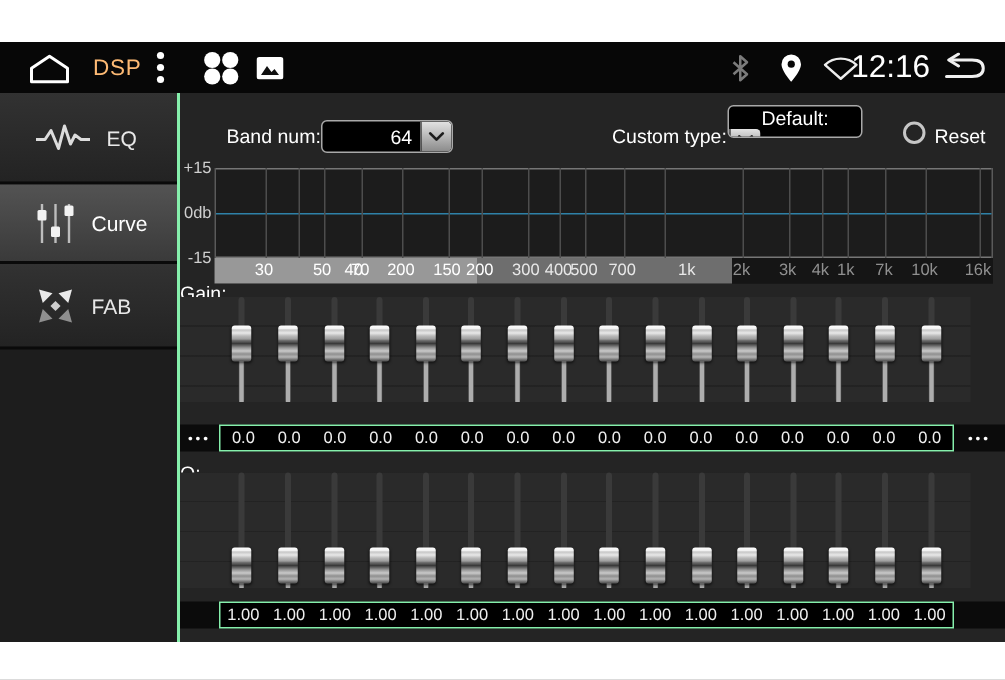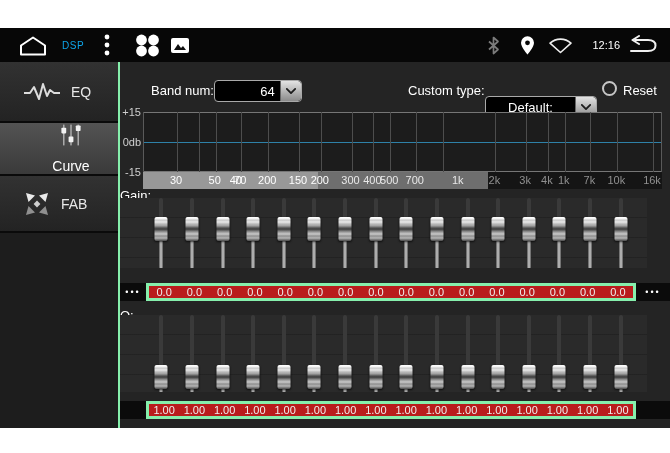--- a/index.html
+++ b/index.html
@@ -3,28 +3,28 @@
 <meta charset="utf-8">
 <style>
   html,body{margin:0;padding:0;background:#fff;}
   *{box-sizing:border-box;font-family:"Liberation Sans",sans-serif;}
   .frame{position:relative;width:670px;height:453px;background:#fff;overflow:hidden;}
   .app{position:absolute;left:0;top:28px;width:670px;height:400px;background:#242424;overflow:hidden;}
 
   
   .topbar{position:absolute;left:0;top:0;width:670px;height:34px;background:#070707;}
   .tb-item{position:absolute;top:0;height:34px;display:flex;align-items:center;}
-  .tb-title{color:#0ea5e9;font-size:10px;letter-spacing:.5px;}
-  .tb-time{color:#fff;font-size:11px;}
+  .tb-title{color:#fdba74;font-size:15px;letter-spacing:.5px;}
+  .tb-time{color:#fff;font-size:21px;}
 
   
   .sidebar{position:absolute;left:0;top:34px;width:120px;height:366px;background:#1d1d1d;border-right:2px solid #86efac;}
   .sb-item{position:relative;width:100%;display:flex;align-items:center;padding-left:24px;gap:11px;
            background:linear-gradient(180deg,#323232,#232323);border-bottom:2px solid #0a0a0a;cursor:pointer;}
-  .sb-item.selected{background:linear-gradient(180deg,#535353,#3a3a3a);flex-direction:column;}
+  .sb-item.selected{background:linear-gradient(180deg,#535353,#3a3a3a);}
   .sb-label{color:#e8e8e8;font-size:14px;}
   .sb-item.selected .sb-label{color:#fff;}
 
   
   .main{position:absolute;left:120px;top:34px;width:550px;height:366px;background:#242424;}
   .ctl-label{position:absolute;color:#fff;font-size:13px;}
   .dropdown{position:absolute;height:22px;background:#000;border:1px solid #a9a9a9;border-radius:4px;
             display:flex;align-items:stretch;overflow:hidden;cursor:pointer;}
   .dd-value{flex:1;color:#fff;font-size:13px;display:flex;align-items:center;justify-content:center;}
   .dd-btn{width:21px;background:linear-gradient(180deg,#e3e3e3,#8b8b8b);border-left:1px solid #666;
@@ -55,21 +55,21 @@
   .track-light{position:absolute;left:50%;transform:translateX(-50%);width:3px;background:#adadad;}
   .thumb{position:absolute;left:50%;transform:translateX(-50%);width:13px;height:24px;border-radius:2px;
          box-shadow:0 1px 2px rgba(0,0,0,.65);
          background:linear-gradient(180deg,#ffffff 0px,#f2f2f2 2px,#c7c7c7 3px,#e8e8e8 5px,#b9b9b9 7px,
                     #9e9e9e 9px,#6f6f6f 10px,#3a3a3a 12px,#585858 13px,#9a9a9a 15px,#c9c9c9 17px,
                     #8f8f8f 19px,#b5b5b5 21px,#6a6a6a 23px,#4a4a4a 24px);}
   .gain-zone .thumb{top:19px;} .gain-zone .track-light{top:41px;bottom:0;}
   .q-zone .thumb{top:50px;}   .q-zone .track-light{top:72px;bottom:0;}
 
   
-  .vrow-strip{position:absolute;left:26px;width:490px;height:18px;background:#b91c1c;border:3px solid #86efac;display:flex;}
+  .vrow-strip{position:absolute;left:26px;width:490px;height:18px;background:#000000;border:1px solid #86efac;display:flex;}
   .vcell{flex:1;display:flex;align-items:center;justify-content:center;color:#efefef;font-size:11px;}
   .dots-btn{position:absolute;height:18px;background:#0b0b0b;color:#fff;font-size:9px;letter-spacing:2px;
             display:flex;align-items:center;justify-content:center;cursor:pointer;}
   .stub{position:absolute;height:18px;background:#0b0b0b;}
 </style>
 </head>
 <body>
 
 <div class="frame">
   <div style="position:absolute;left:0;top:0;width:670px;height:28px;background:#fff;"></div>
@@ -171,21 +171,21 @@
       <div class="dropdown" style="left:94px;top:18px;width:88px;padding-left:40px;">
         <span class="dd-value">64</span>
         <span class="dd-btn">
           <svg width="14" height="14" viewBox="0 0 20 20">
             <polyline points="4,7 10,13 16,7" fill="none" stroke="#1c1c1c" stroke-width="2.6" stroke-linecap="round" stroke-linejoin="round"></polyline>
           </svg>
         </span>
       </div>
 
       <span class="ctl-label" style="left:288px;top:21px;">Custom type:</span>
-      <div class="dropdown" style="left:365px;top:34px;width:112px;">
+      <div class="dropdown" style="left:365px;top:8px;width:90px;flex-direction:column;">
         <span class="dd-value">Default:</span>
         <span class="dd-btn">
           <svg width="14" height="14" viewBox="0 0 20 20">
             <polyline points="4,7 10,13 16,7" fill="none" stroke="#1c1c1c" stroke-width="2.6" stroke-linecap="round" stroke-linejoin="round"></polyline>
           </svg>
         </span>
       </div>
 
       <div class="radio" style="left:482px;top:19px;"></div>
       <span class="ctl-label" style="left:503px;top:21px;text-align:right;">Reset</span>

